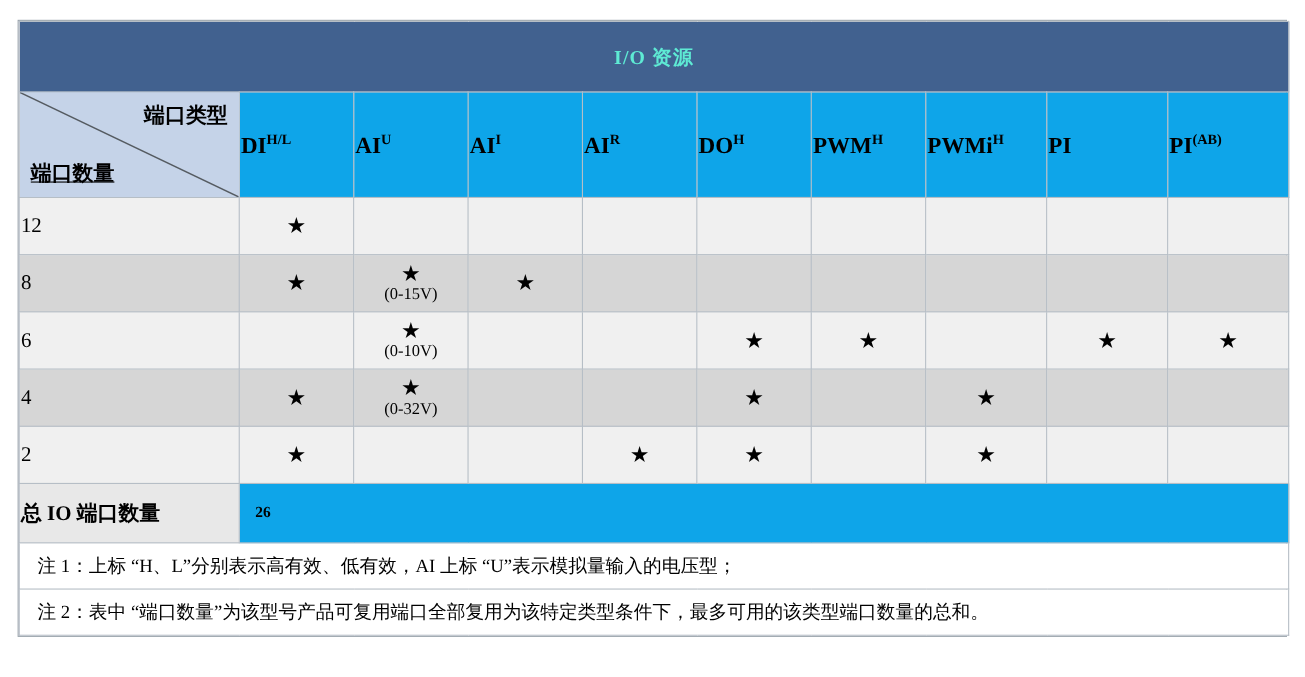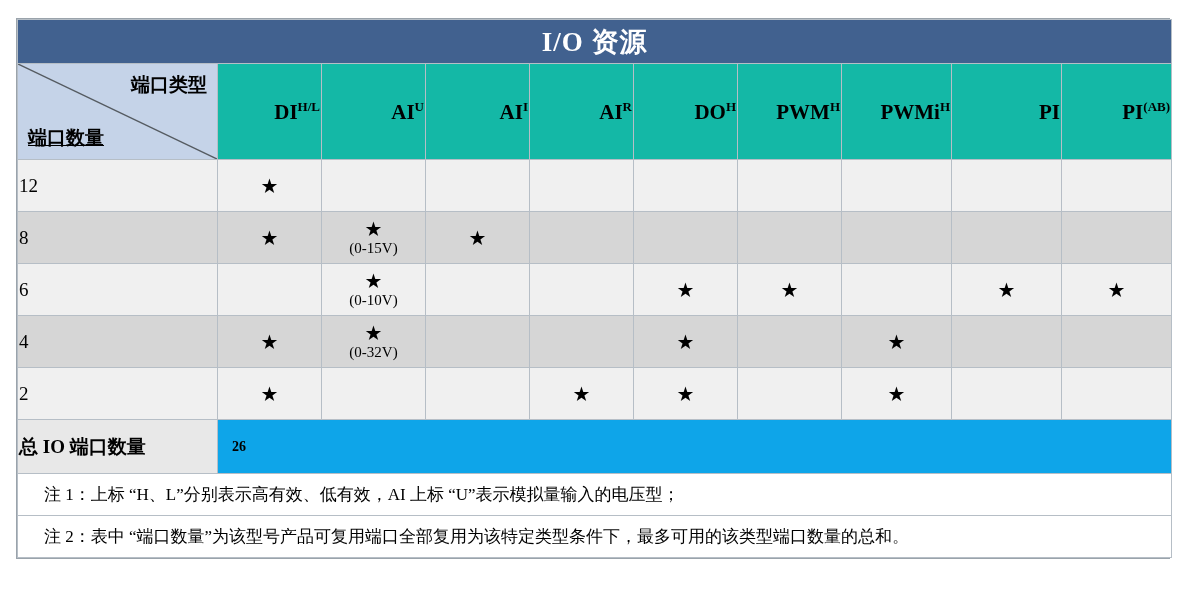--- a/index.html
+++ b/index.html
@@ -32,32 +32,32 @@
     width: 100%;
     table-layout: fixed;
   }
   table.io td, table.io th {
     border: 1px solid #b6bec6;
     box-sizing: border-box;
   }
   
   .title-cell {
     background: #41618f;
-    color: #ffffff;
+    color: #5eead4;
     text-align: center;
     font-weight: bold;
-    font-size: 27px;
-    height: 44px;
+    font-size: 18px;
+    height: 64px;
     letter-spacing: 1px;
     border: 1px solid #41618f;
   }
   
   .hdr {
-    background: #14b8a6;
-    text-align: right;
+    background: #0ea5e9;
+    text-align: left;
     font-weight: bold;
     font-size: 21px;
     height: 96px;
     vertical-align: middle;
   }
   .hdr sup {
     font-size: 13px;
     font-weight: bold;
     vertical-align: super;
   }
@@ -124,21 +124,21 @@
     text-align: left;
     padding-left: 14px;
     vertical-align: middle;
   }
   
   .note-cell {
     background: #ffffff;
     font-size: 17px;
     height: 42px;
     vertical-align: middle;
-    padding-left: 26px;
+    padding-left: 16px;
     text-align: left;
     white-space: nowrap;
   }
 </style>
 </head>
 <body>
 
 <div id="sheet">
   <div class="table-wrap">
     <table class="io">

